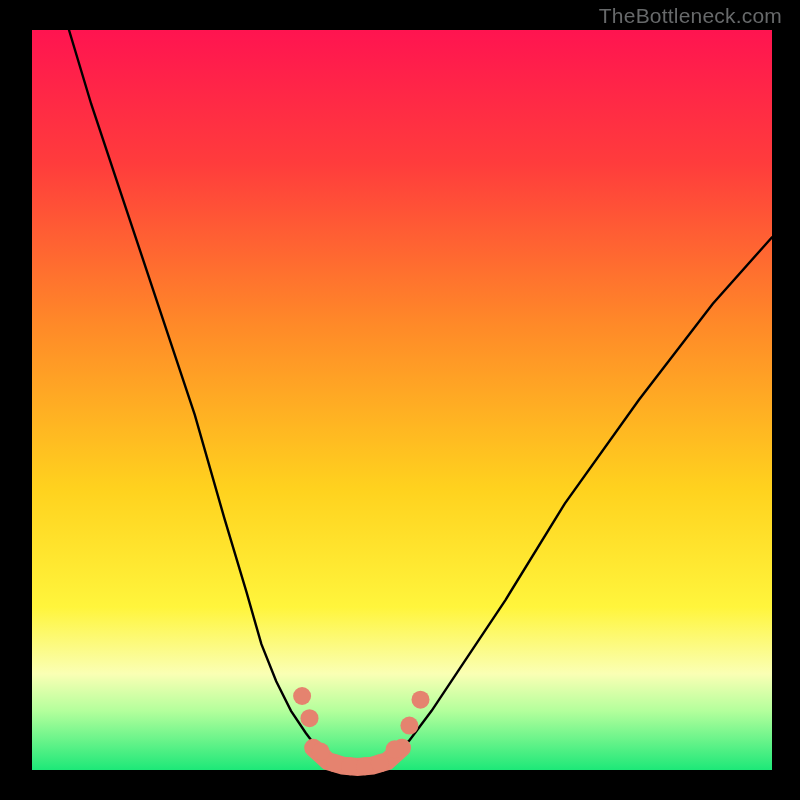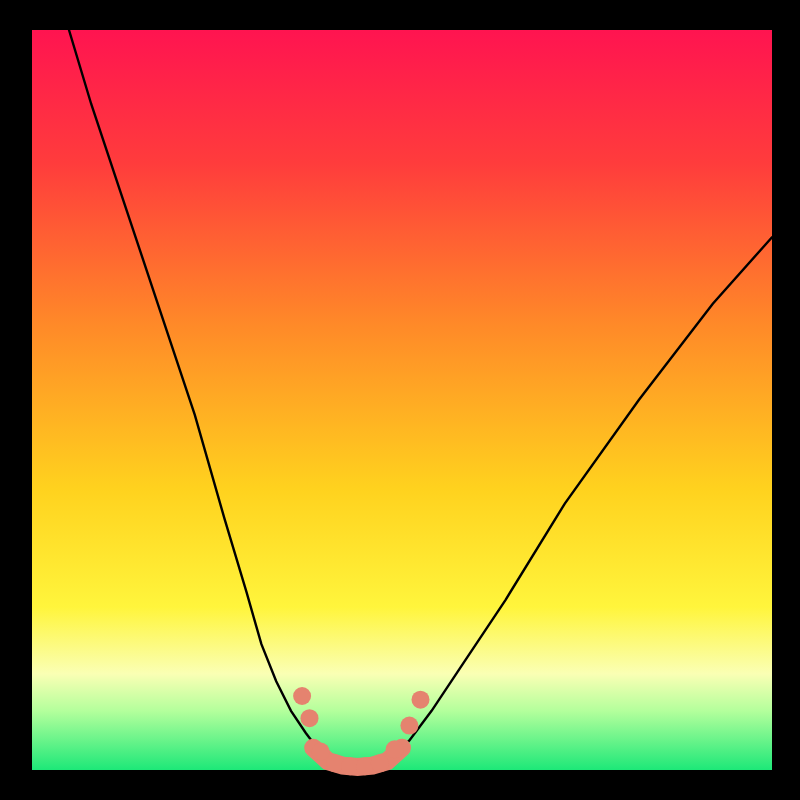--- a/index.html
+++ b/index.html
@@ -28,20 +28,21 @@
   }
   svg.plot {
     position: absolute;
     left: 0;
     top: 0;
   }
 </style>
 </head>
 <body>
 <div class="frame">
+  <div class="watermark">TheBottleneck.com</div>
   <svg class="plot" width="800" height="800" viewBox="0 0 800 800">
     <defs>
       <linearGradient id="bg-grad" x1="0" y1="0" x2="0" y2="1">
         <stop id="g0" offset="0%" stop-color="#ff1450"></stop>
         <stop id="g1" offset="18%" stop-color="#ff3c3c"></stop>
         <stop id="g2" offset="40%" stop-color="#ff8a28"></stop>
         <stop id="g3" offset="62%" stop-color="#ffd21e"></stop>
         <stop id="g4" offset="78%" stop-color="#fff53c"></stop>
         <stop id="g5" offset="87%" stop-color="#faffb4"></stop>
         <stop id="g6" offset="92%" stop-color="#b4ff9c"></stop>

